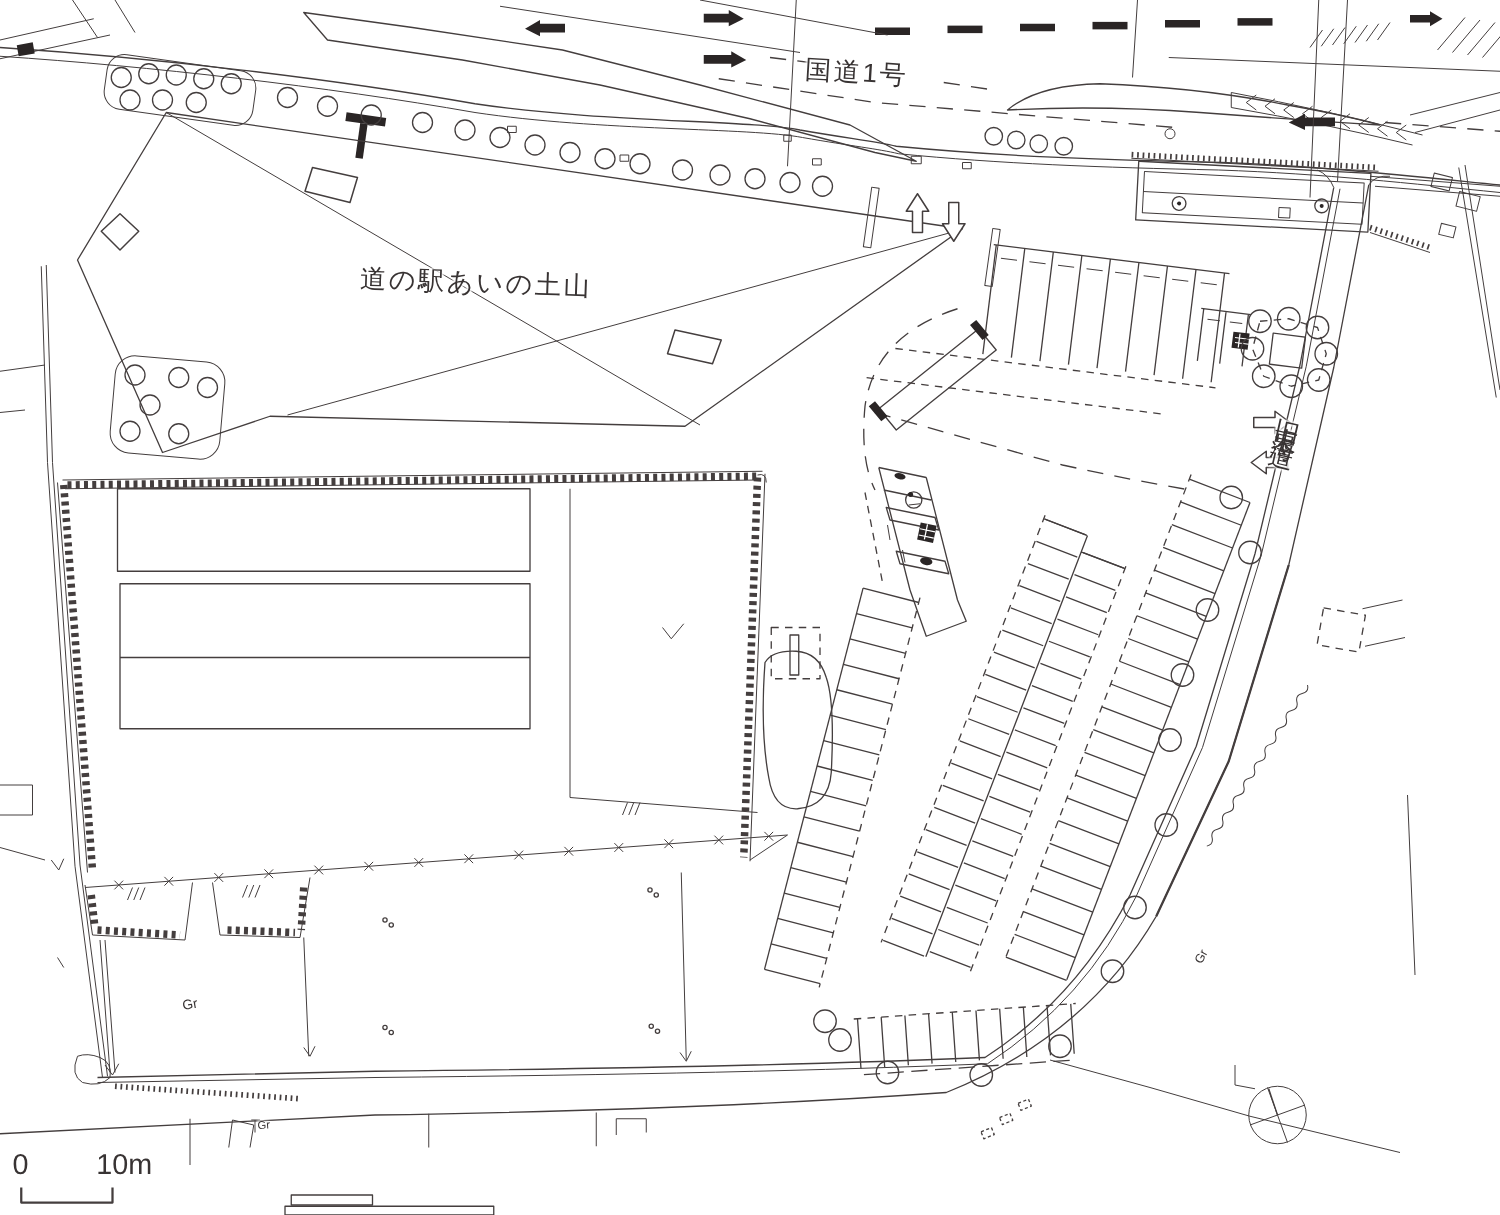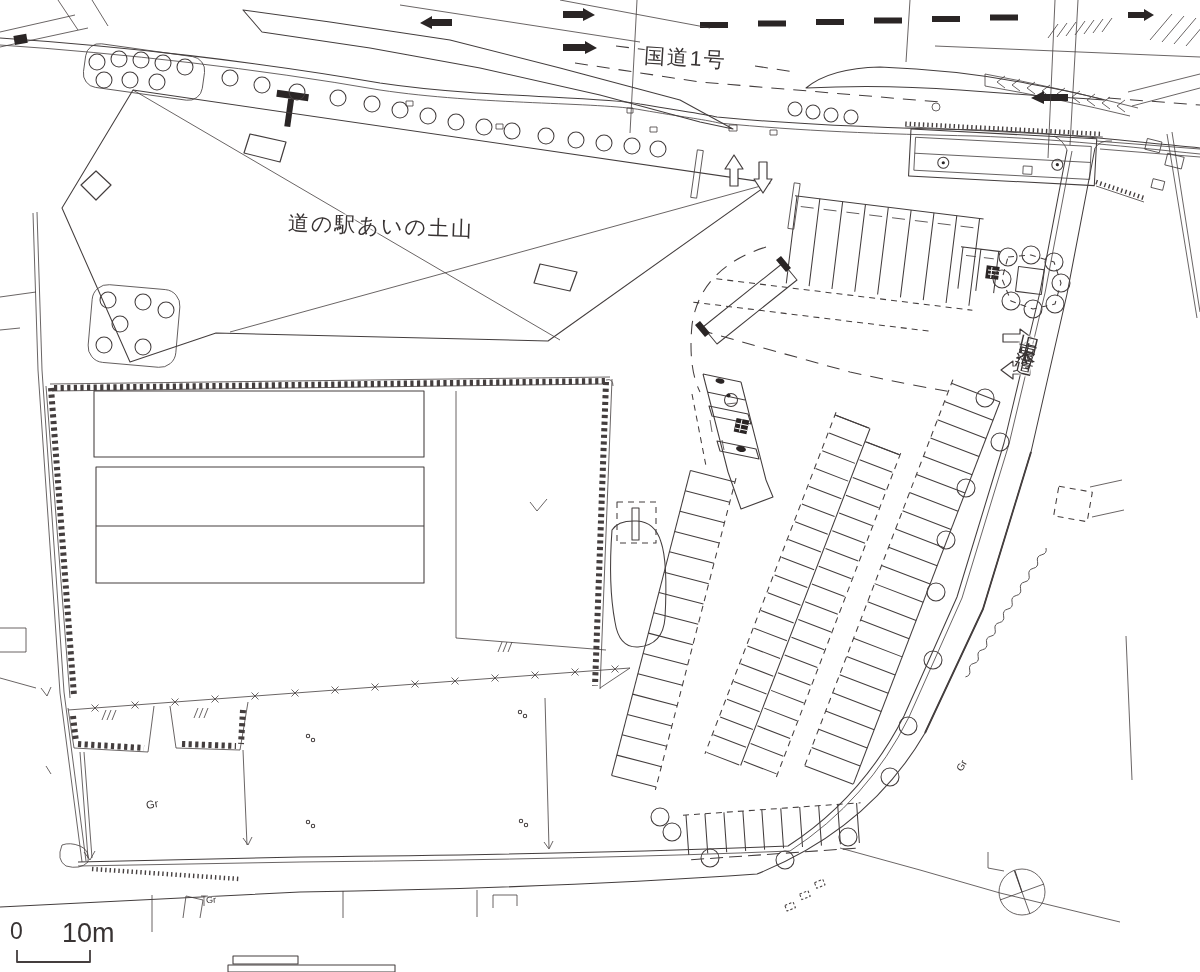--- a/index.html
+++ b/index.html
@@ -19,21 +19,21 @@
   .lbl{position:absolute;white-space:nowrap;color:#383333;
        text-shadow:0 0 3px #fff,0 0 3px #fff,1px 1px 2px #fff,-1px -1px 2px #fff;}
   .lbl-route1{left:644px;top:44px;font-size:21px;letter-spacing:2px;transform:rotate(3.5deg);}
   .lbl-station{left:288px;top:212px;font-size:21px;letter-spacing:2px;transform:rotate(2deg);}
   .lbl-tokaido{left:1022px;top:320px;font-size:20px;letter-spacing:7px;writing-mode:vertical-rl;
                transform:rotate(13deg);transform-origin:top center;}
   .lbl-gr1{left:146px;top:798px;font-size:11px;transform:rotate(-10deg);}
   .lbl-gr2{left:956px;top:760px;font-size:10px;transform:rotate(-62deg);}
   .lbl-gr3{left:206px;top:895px;font-size:9px;transform:rotate(-4deg);}
   .lbl-s0{left:10px;top:918px;font-size:23px;}
-  .lbl-s10{left:62px;top:918px;font-size:27px;}
+  .lbl-s10{left:77px;top:918px;font-size:23px;}
 </style>
 </head>
 <body>
 
 <div id="stage">
 <svg id="plan" viewBox="0 0 1200 972" width="1200" height="972">
 <defs>
   <pattern id="hatch" width="5" height="5" patternUnits="userSpaceOnUse">
     <path d="M-1,6 L6,-1" stroke="#5a5454" stroke-width=".75"></path>
   </pattern>

